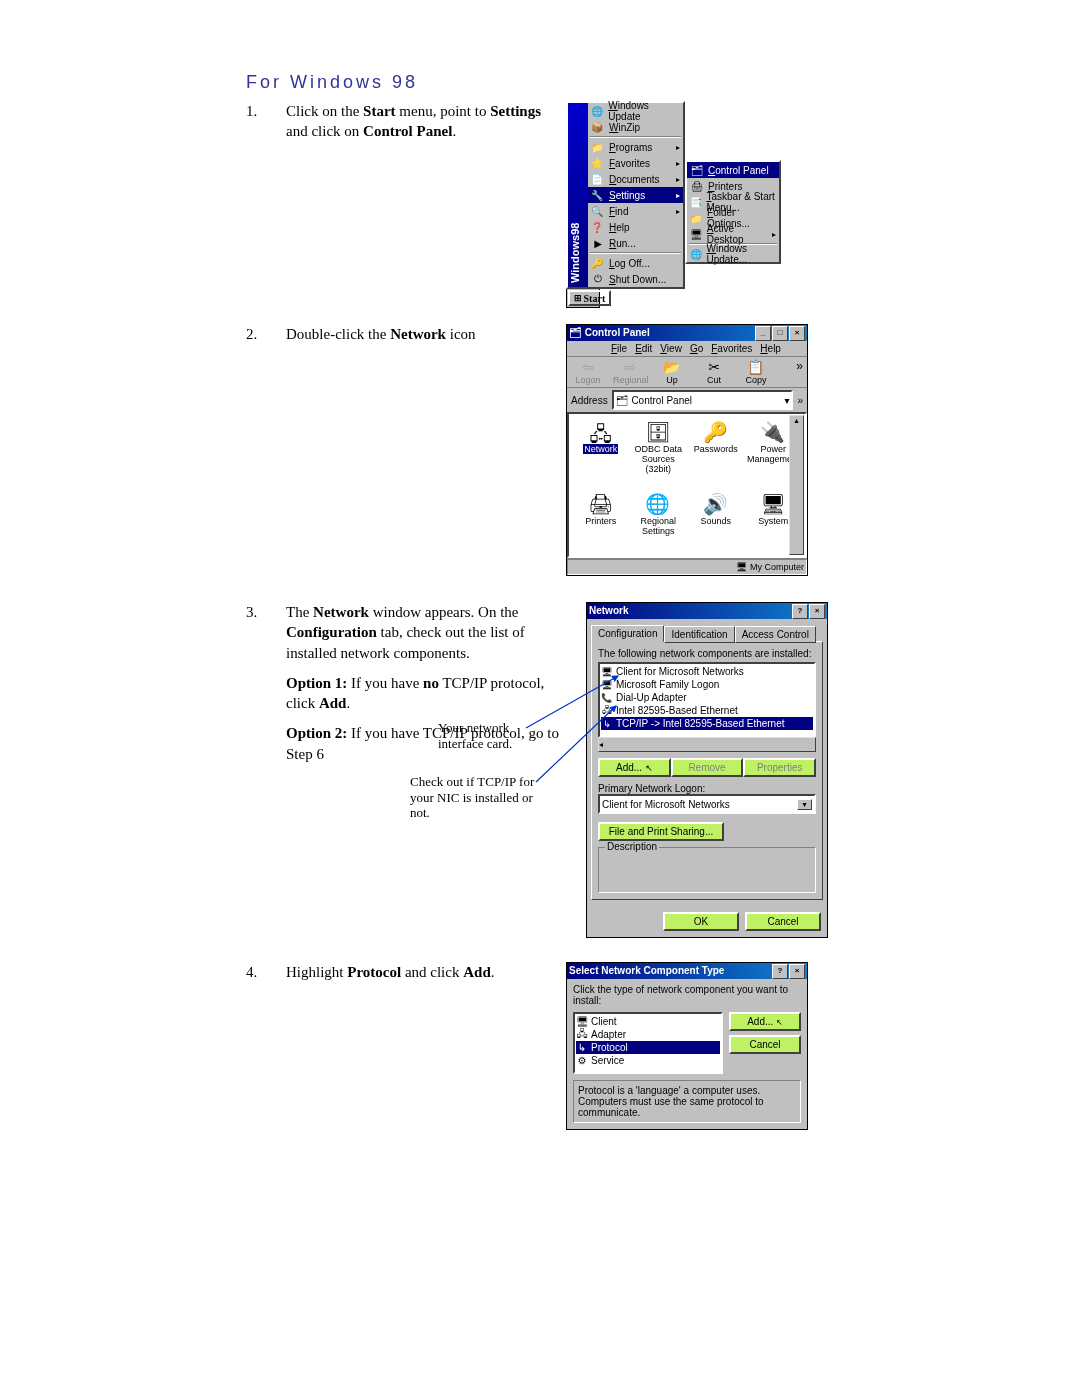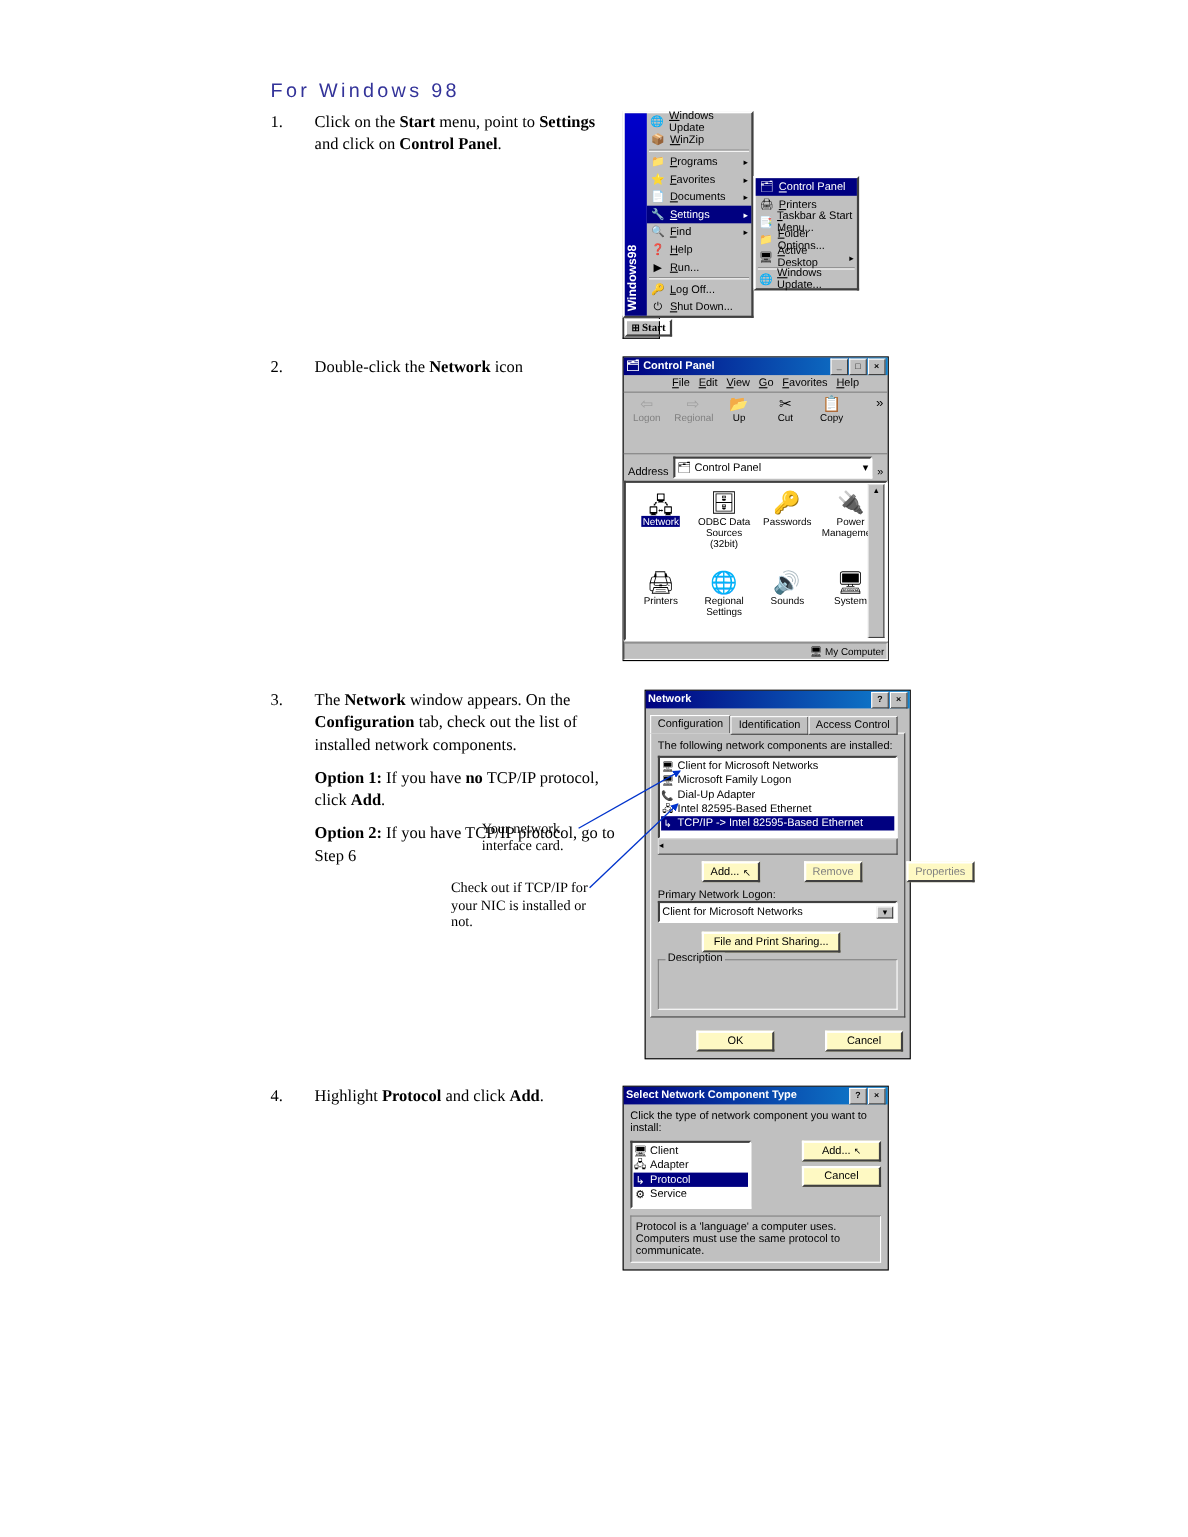--- a/index.html
+++ b/index.html
@@ -13,40 +13,40 @@
   .step .shot{margin-left:20px;}
   .wide .txt{width:280px;}
   b{font-weight:bold;}
   
   .w98{font-family:"MS Sans Serif",Tahoma,Arial,sans-serif;font-size:10px;background:#c0c0c0;border:1px solid #000;}
   .raised{border:2px solid;border-color:#fff #404040 #404040 #fff;}
   .titlebar{background:linear-gradient(to right,#000080,#1084d0);color:#fff;font-weight:bold;height:16px;line-height:16px;padding:0 2px;display:flex;align-items:center;}
   .titlebar .t{flex:1;}
   .winbtns{display:flex;gap:1px;}
   .winbtn{width:14px;height:13px;background:#c0c0c0;border:1px solid;border-color:#fff #404040 #404040 #fff;font-size:8px;text-align:center;line-height:11px;color:#000;}
-  .btn98{background:#fef9c3;border:2px solid;border-color:#fff #404040 #404040 #fff;font-size:10px;padding:2px 6px;text-align:center;margin-left:40px;}
+  .btn98{background:#bef264;border:2px solid;border-color:#fff #404040 #404040 #fff;font-size:10px;padding:2px 6px;text-align:center;}
   .btn98.disabled{color:#808080;}
   .field{background:#fff;border:2px solid;border-color:#404040 #fff #fff #404040;}
   .hi{background:#000080;color:#fff;}
   .u{text-decoration:underline;}
   
   .startmenu{width:95px;}
   .smvbar{width:18px;background:linear-gradient(#000080,#0000cc);}
   .smrow{display:flex;align-items:center;height:16px;padding:0 3px;gap:4px;}
   .smrow .ic{width:14px;height:14px;display:flex;align-items:center;justify-content:center;font-size:10px;}
   .tri{margin-left:auto;font-size:8px;}
   .submenu{width:92px;}
   .hr98{border-top:1px solid #808080;border-bottom:1px solid #fff;margin:1px 2px;height:0;}
   
   .cpwin{width:240px;}
   .menubar{display:flex;gap:8px;padding:2px 4px;font-size:10px;margin-left:40px;}
   .toolbar{display:flex;gap:8px;padding:2px 4px;border-top:1px solid #808080;}
   .tbitem{width:34px;text-align:center;font-size:9px;color:#000;}
   .tbitem .g{font-size:14px;}
-  .addr{display:flex;align-items:flex-end;gap:4px;padding:2px 4px;border-top:1px solid #808080;margin-top:25px;}
+  .addr{display:flex;align-items:center;gap:4px;padding:2px 4px;border-top:1px solid #808080;}
   .addr .box{flex:1;height:16px;}
   .cpicons{background:#fff;border:2px solid;border-color:#404040 #fff #fff #404040;padding:6px 4px;display:grid;grid-template-columns:repeat(4,1fr);gap:4px 2px;height:130px;position:relative;}
   .cpicon{text-align:center;font-size:9px;}
   .cpicon .g{font-size:20px;display:block;height:24px;}
   .cpicon.sel .lbl{background:#000080;color:#fff;padding:0 1px;}
   .status{display:flex;border-top:1px solid #808080;height:16px;}
   .status .cell{flex:1;border:1px solid;border-color:#808080 #fff #fff #808080;font-size:9px;text-align:right;padding:0 2px;line-height:14px;}
   
   .netdlg{width:240px;}
   .tabs{display:flex;margin:5px 4px 0 4px;}

